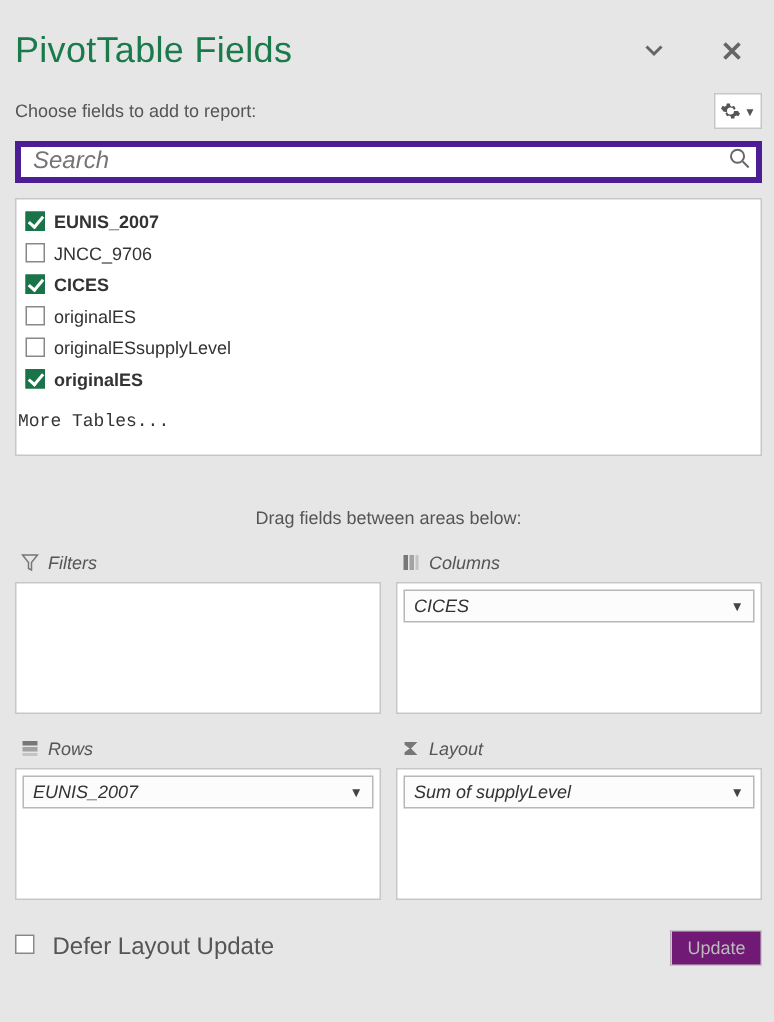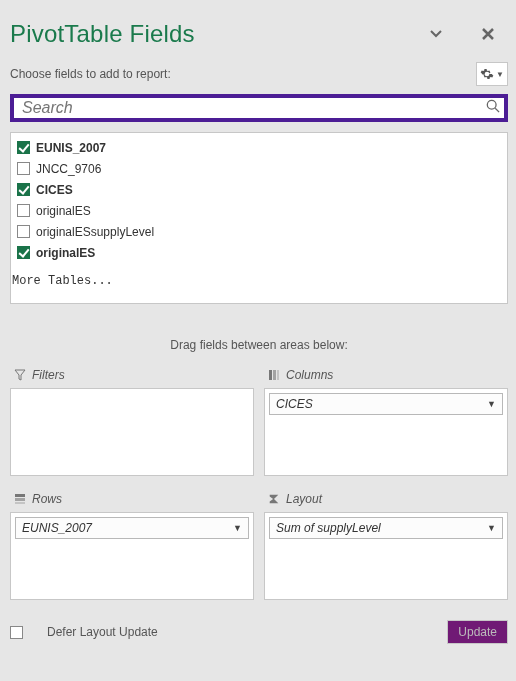--- a/index.html
+++ b/index.html
@@ -166,23 +166,22 @@
 .pill .caret { font-size: 9px; color: #444; }
 
 .footer-row {
   display: flex;
   align-items: center;
   padding-top: 20px;
   justify-content: space-between;
 }
 .defer-wrap {
   display: flex;
-  align-items: center;
-  gap: 18px;
-  font-size: 12px;
+  gap: 6px;
+  font-size: 16px;
   color: #555;
 }
 .update-btn {
   border: 1px solid #c7c7c7;
   background: #701a75;
   color: #bbb;
   font-size: 12px;
   padding: 4px 10px;
 }
 </style>

